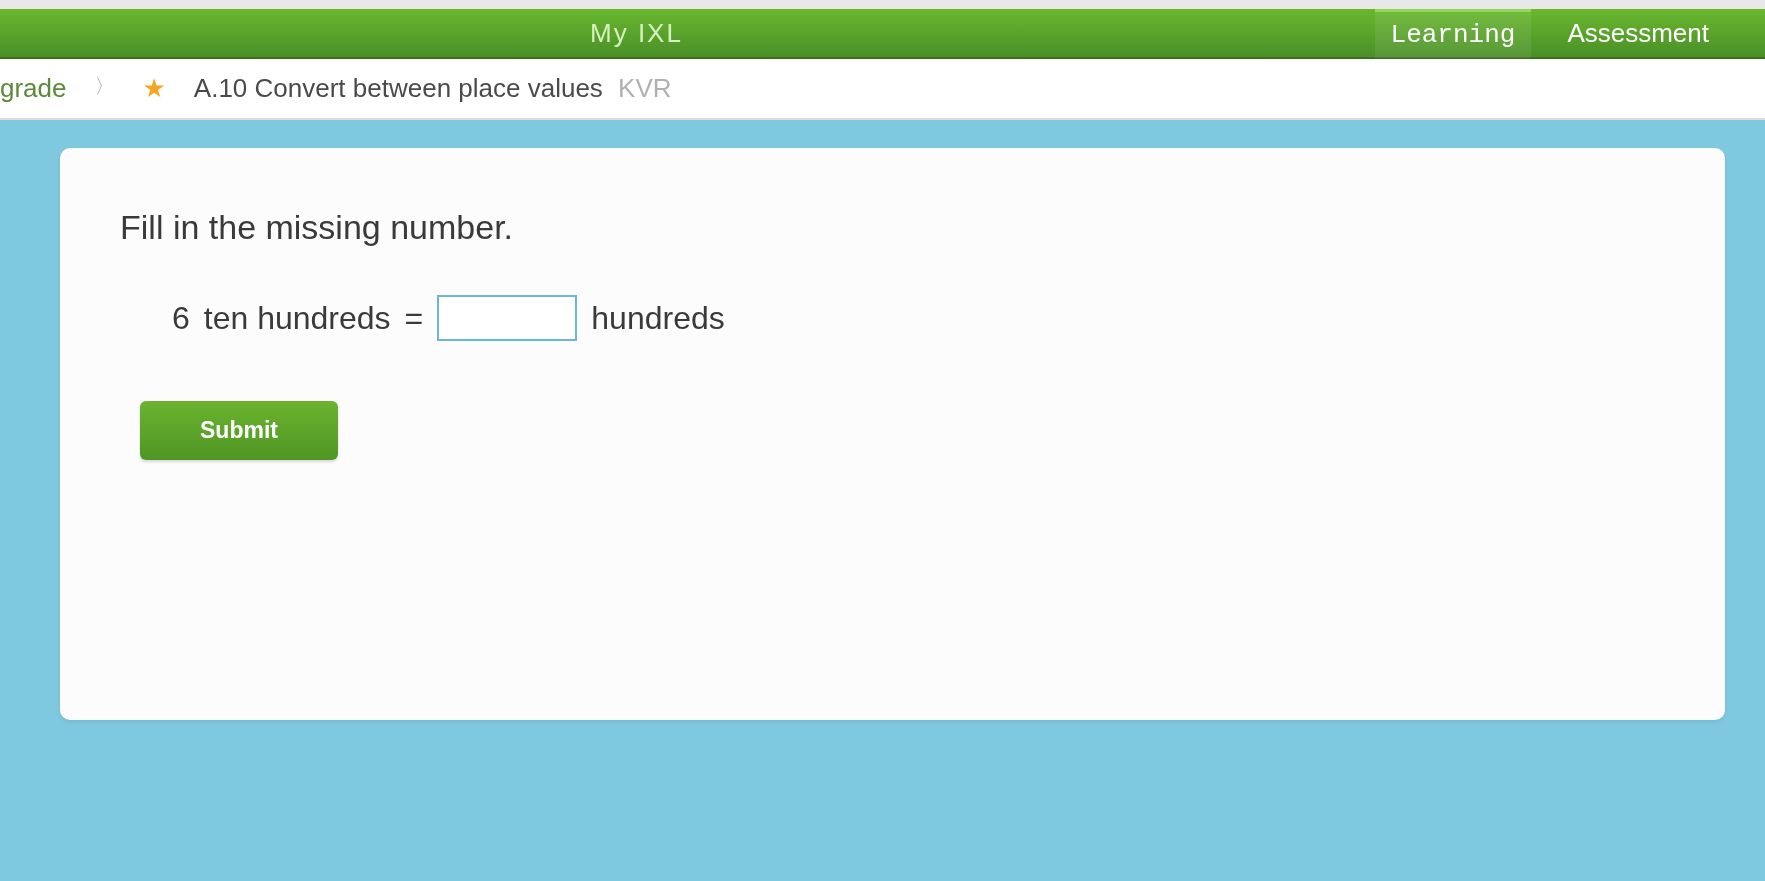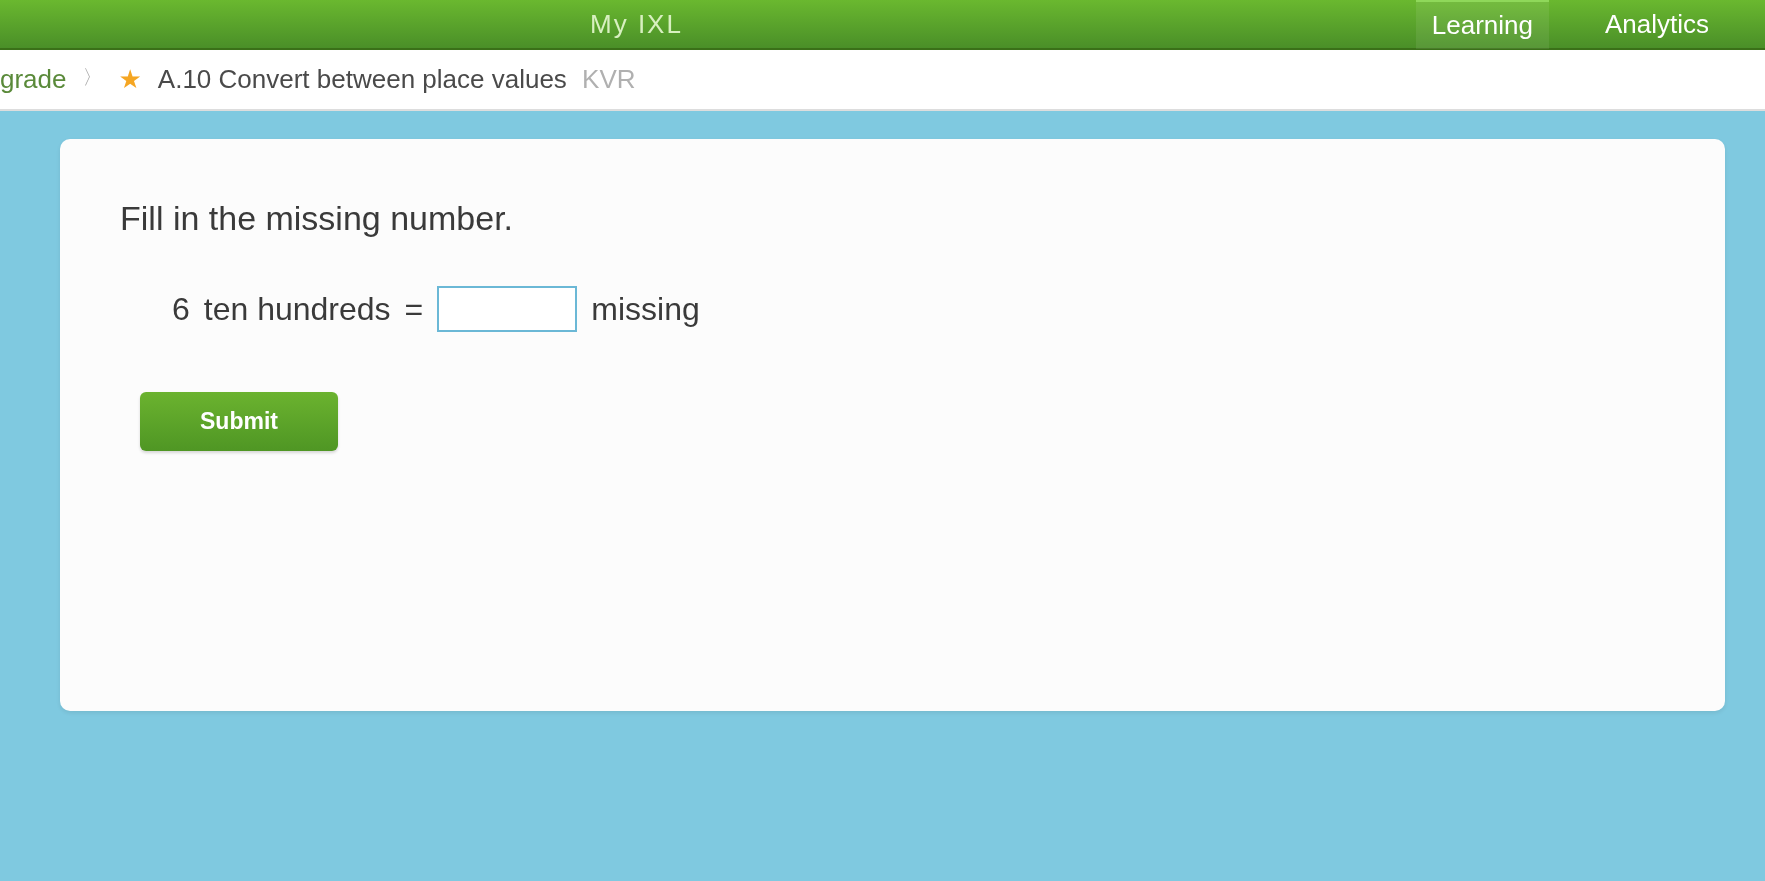--- a/index.html
+++ b/index.html
@@ -12,46 +12,48 @@
       background: #e8e8e8;
       overflow: hidden;
     }
     .top-nav {
       background: linear-gradient(to bottom, #6ab82f 0%, #4a8f28 100%);
       height: 50px;
       display: flex;
       align-items: center;
       justify-content: flex-end;
       padding: 16px 40px;
-      gap: 40px;
+      gap: 20px;
       color: #fff;
       font-size: 26px;
       border-bottom: 2px solid #3a7018;
+      margin-top: 9px;
     }
     .top-nav .nav-item {
       padding: 8px 16px;
       cursor: pointer;
     }
     .top-nav .nav-item.active {
       background: rgba(255,255,255,0.08);
       border-top: 3px solid #8fd85a;
+      font-family: Liberation Mono, monospace;
     }
     .top-nav .nav-center {
       margin-right: auto;
       margin-left: 550px;
       color: #d8f0c0;
       font-size: 26px;
       letter-spacing: 2px;
     }
     .breadcrumb-bar {
       background: #ffffff;
       padding: 14px 0 14px 0;
       display: flex;
       align-items: flex-start;
-      gap: 16px;
+      gap: 28px;
       font-size: 26px;
       color: #555;
       border-bottom: 2px solid #ddd;
     }
     .breadcrumb-bar .crumb {
       color: #5a8a3a;
       cursor: pointer;
     }
     .breadcrumb-bar .chevron {
       color: #aaa;
@@ -116,21 +118,21 @@
       margin-left: 20px;
       box-shadow: 0 2px 3px rgba(0,0,0,0.15);
     }
   </style>
 </head>
 <body>
 
 <div class="top-nav">
   <span class="nav-center">My IXL</span>
   <span class="nav-item active">Learning</span>
-  <span class="nav-item">Analytics</span>
+  <span class="nav-item">Assessment</span>
 </div>
 
 <div class="breadcrumb-bar">
   <span class="crumb">grade</span>
   <span class="chevron">〉</span>
   <span class="star">★</span>
   <span class="skill-title">
     <span>A.10</span>
     <span>Convert between place values</span>
     <span class="skill-code">KVR</span>
@@ -139,18 +141,18 @@
 
 <div class="content-wrap">
   <div class="card">
     <div class="question-prompt">Fill in the missing number.</div>
 
     <div class="equation-row">
       <span>6</span>
       <span>ten hundreds</span>
       <span>=</span>
       <input type="text" class="answer-input" value="" style="">
-      <span>missing</span>
+      <span>hundreds</span>
     </div>
 
     <button class="submit-btn">Submit</button>
   </div>
 </div>
 
 </body></html>

